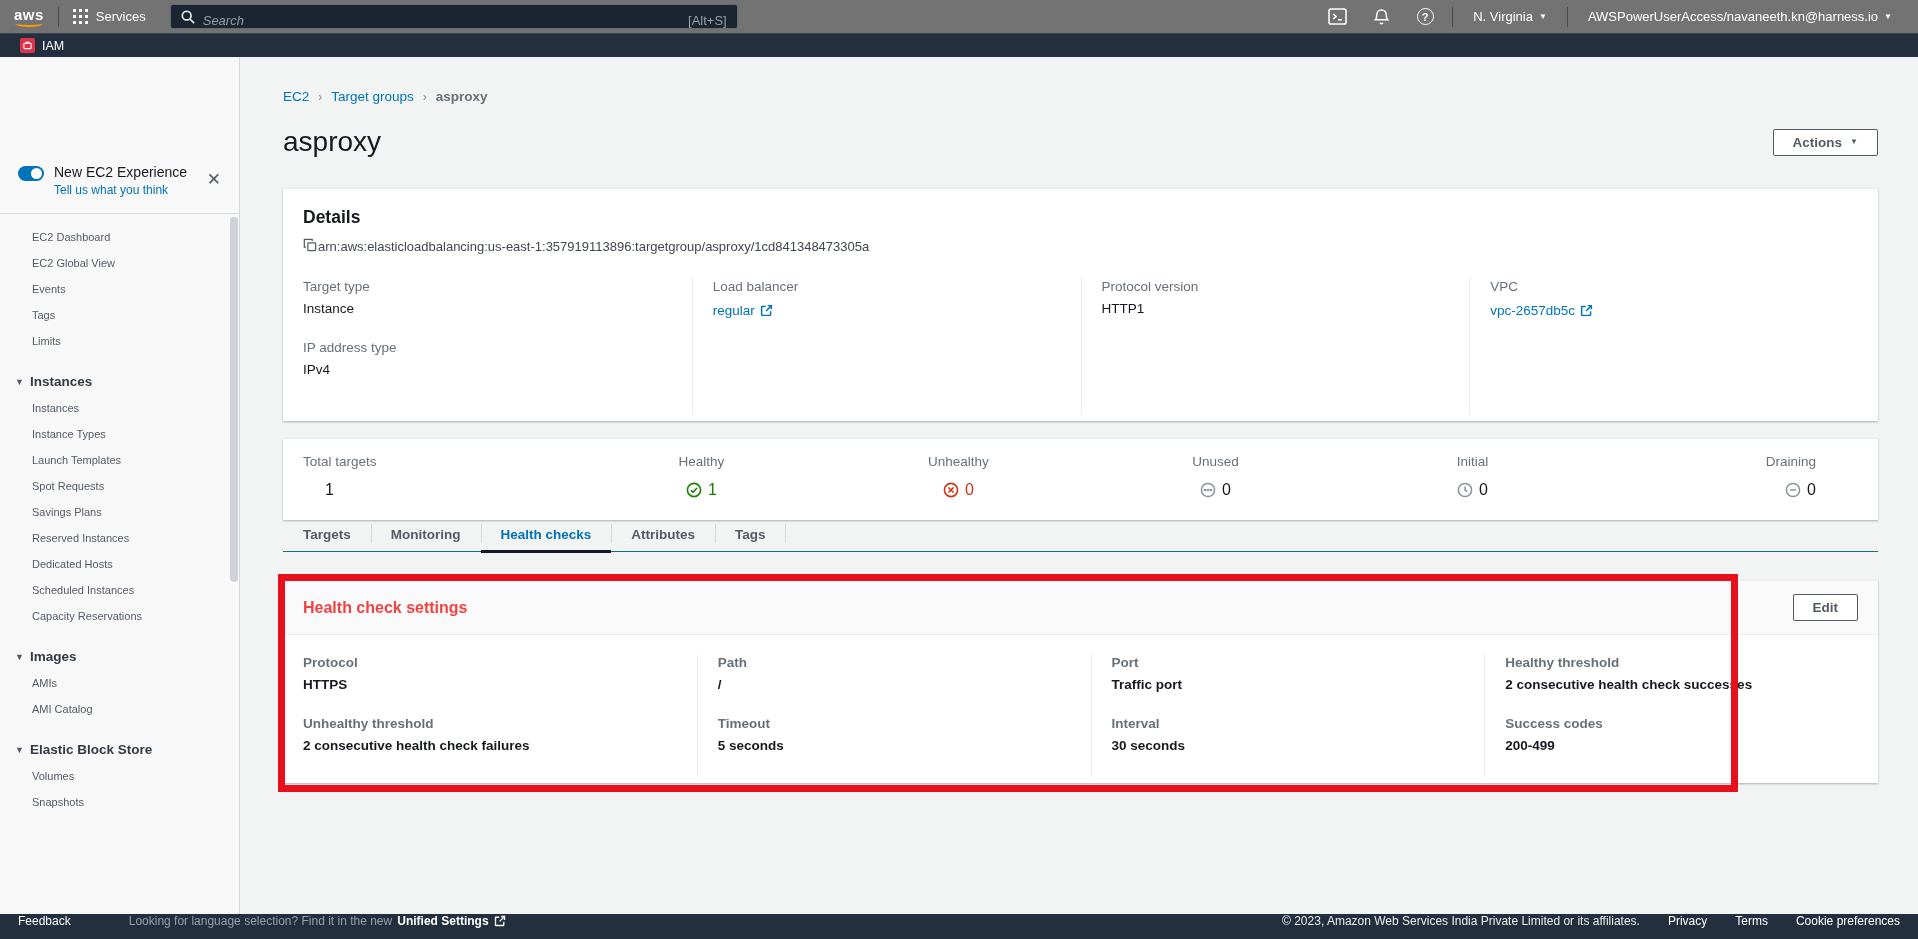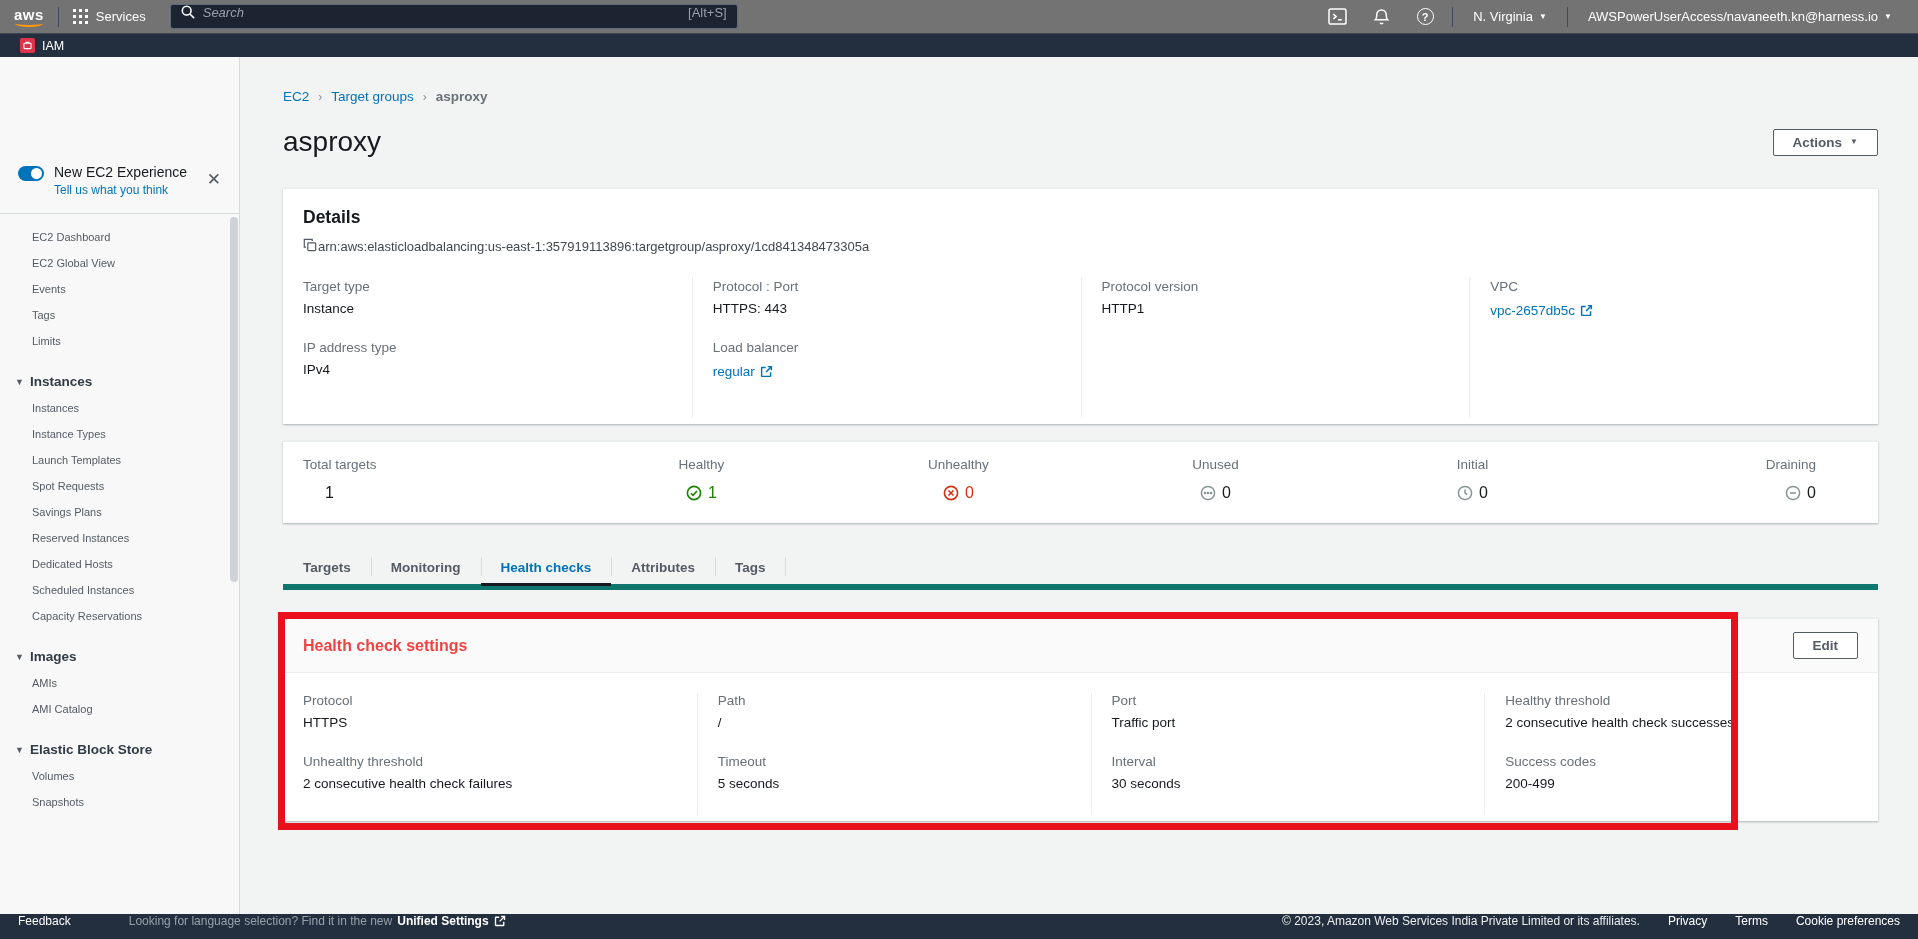--- a/index.html
+++ b/index.html
@@ -6,21 +6,21 @@
   html,body { width:1918px; height:939px; overflow:hidden; }
   body { font-family:"Liberation Sans", sans-serif; background:#f2f3f3; position:relative; color:#16191f; }
 
   
   .topbar { position:absolute; top:0; left:0; width:100%; height:33px; background:#737373; display:flex; align-items:center; color:#fff; z-index:30; }
   .aws-logo { margin:0 14px 0 14px; position:relative; font-weight:700; font-size:15px; color:#fff; letter-spacing:.5px; padding-bottom:4px; }
   .aws-logo::after { content:""; position:absolute; left:1px; right:1px; bottom:0; height:5px; border-bottom:2px solid #ff9900; border-radius:0 0 60% 60%; }
   .top-divider { width:1px; height:20px; background:#414a59; }
   .services-btn { display:flex; align-items:center; gap:8px; padding:0 14px; height:33px; cursor:pointer; font-size:13px; }
   .grid-icon svg { display:block; }
-  .search-box { margin-left:10px; width:568px; height:25px; background:#1b2430; border:1px solid #5f6b7a; border-radius:3px; display:flex; align-items:flex-start; padding:0 10px; gap:8px; }
+  .search-box { margin-left:10px; width:568px; height:25px; background:#1b2430; border:1px solid #5f6b7a; border-radius:3px; display:flex; align-items:flex-end; padding:0 10px; gap:8px; }
   .search-box input { flex:1; background:transparent; border:none; outline:none; color:#d5dbdb; font-style:italic; font-size:13px; font-family:"Liberation Sans", sans-serif; }
   .search-box input::placeholder { color:#95a0aa; font-style:italic; }
   .search-shortcut { color:#95a0aa; font-size:13px; }
   .topbar-right { margin-left:auto; display:flex; align-items:center; gap:10px; padding-right:16px; }
   .icon-btn { width:34px; height:33px; display:flex; align-items:center; justify-content:center; cursor:pointer; }
   .circle-q { width:17px; height:17px; border:1.6px solid #fff; border-radius:50%; font-size:11px; font-weight:700; display:flex; align-items:center; justify-content:center; }
   .top-menu { display:flex; align-items:center; gap:6px; font-size:13px; padding:0 10px; height:33px; cursor:pointer; white-space:nowrap; }
   .caret { font-size:8px; line-height:1; }
 
   
@@ -71,34 +71,34 @@
   .tcol:first-child { text-align:left; }
   .tcol:last-child { text-align:right; padding-right:42px; }
   .t-label { font-size:13.5px; color:#687078; }
   .t-value { margin-top:12px; font-size:16px; display:inline-flex; align-items:center; gap:6px; color:#16191f; }
   .t-value.green { color:#1d8102; }
   .t-value.red { color:#d13212; }
   .tcol:first-child .t-value { padding-left:22px; }
   .status-icon { display:block; }
 
   
-  .tabs-row { margin-top:30px; display:flex; align-items:center; border-bottom:6px solid #0f766e; }
+  .tabs-row { display:flex; align-items:center; border-bottom:1px solid #0f766e; }
   .tab { padding:7px 20px 9px; font-size:13.5px; font-weight:700; color:#545b64; cursor:pointer; position:relative; }
   .tab + .tab::before { content:""; position:absolute; left:0; top:4px; bottom:8px; width:1px; background:#d5dbdb; }
   .tab.last-sep::after { content:""; position:absolute; right:0; top:4px; bottom:8px; width:1px; background:#d5dbdb; }
   .tab.active { color:#0073bb; }
   .tab.active .tab-underline { content:""; position:absolute; left:0; right:0; bottom:-2px; height:3px; background:#16191f; }
 
   
   .health-wrap { margin-top:28px; position:relative; }
   .health-card { position:relative; }
   .hc-head { display:flex; align-items:center; justify-content:space-between; background:#fafafa; border-bottom:1px solid #eaeded; padding:13px 20px; }
   .hc-title { font-size:16px; font-weight:700; color:#ef4444; }
   .hc-grid { padding:20px 0 6px 20px; display:grid; grid-template-columns:repeat(4,1fr); }
-  .hcol { padding:0 20px 0 0; }
+  .hcol { padding:0 20px 0 0;font-weight:bold; }
   .hcol + .hcol { border-left:1px solid #eaeded; padding-left:20px; }
   .red-annotation { position:absolute; left:-5px; top:-6px; width:1460px; height:218px; border:7px solid #e8101c; pointer-events:none; z-index:5; }
 
   
   .footer { position:absolute; left:0; bottom:0; width:100%; height:25px; background:#232f3e; display:flex; align-items:flex-start; font-size:12px; color:#fff; padding:0 18px; z-index:30; }
   .footer a { color:#fff; text-decoration:none; cursor:pointer; }
   .f-feedback { margin-right:58px; cursor:pointer; }
   .f-lang { color:#95a0aa; display:flex; align-items:center; gap:5px; }
   .f-lang b { color:#fff; }
   .footer-right { margin-left:auto; display:flex; align-items:center; gap:28px; }
@@ -262,24 +262,20 @@
         <div class="field">
             <div class="f-label">Target type</div>
             <div class="f-value">Instance</div>
           </div>
         <div class="field">
             <div class="f-label">IP address type</div>
             <div class="f-value">IPv4</div>
           </div>
       </div>
       <div class="gcol">
-        <div class="field">
-            <div class="f-label">Protocol : Port</div>
-            <div class="f-value">HTTPS: 443</div>
-          </div>
         <div class="field"><div class="f-label">Load balancer</div>
           <a class="f-link">
               <span>regular</span>
             <svg width="13" height="13" viewBox="0 0 16 16" fill="none" stroke="#0073bb" stroke-width="1.8">
                 <path d="M13 9v4.5a.5.5 0 0 1-.5.5h-10a.5.5 0 0 1-.5-.5v-10a.5.5 0 0 1 .5-.5H7"></path>
                 <path d="M9.5 2H14v4.5"></path>
                 <path d="M14 2L7.5 8.5"></path>
               </svg>
           </a>
         </div>

